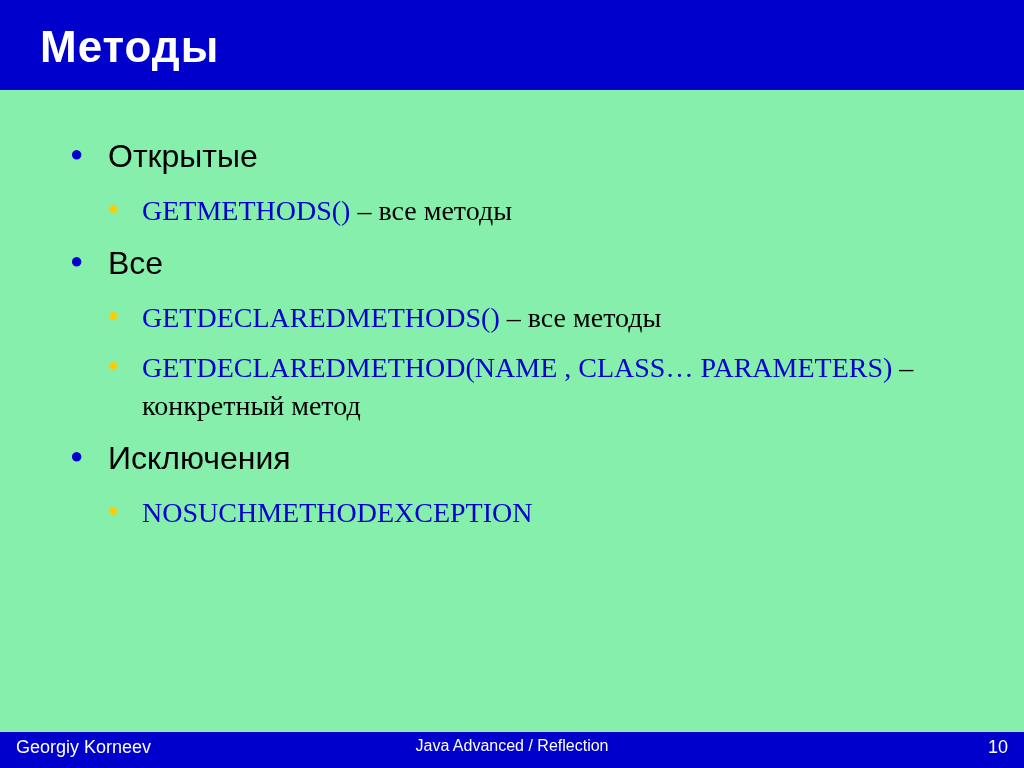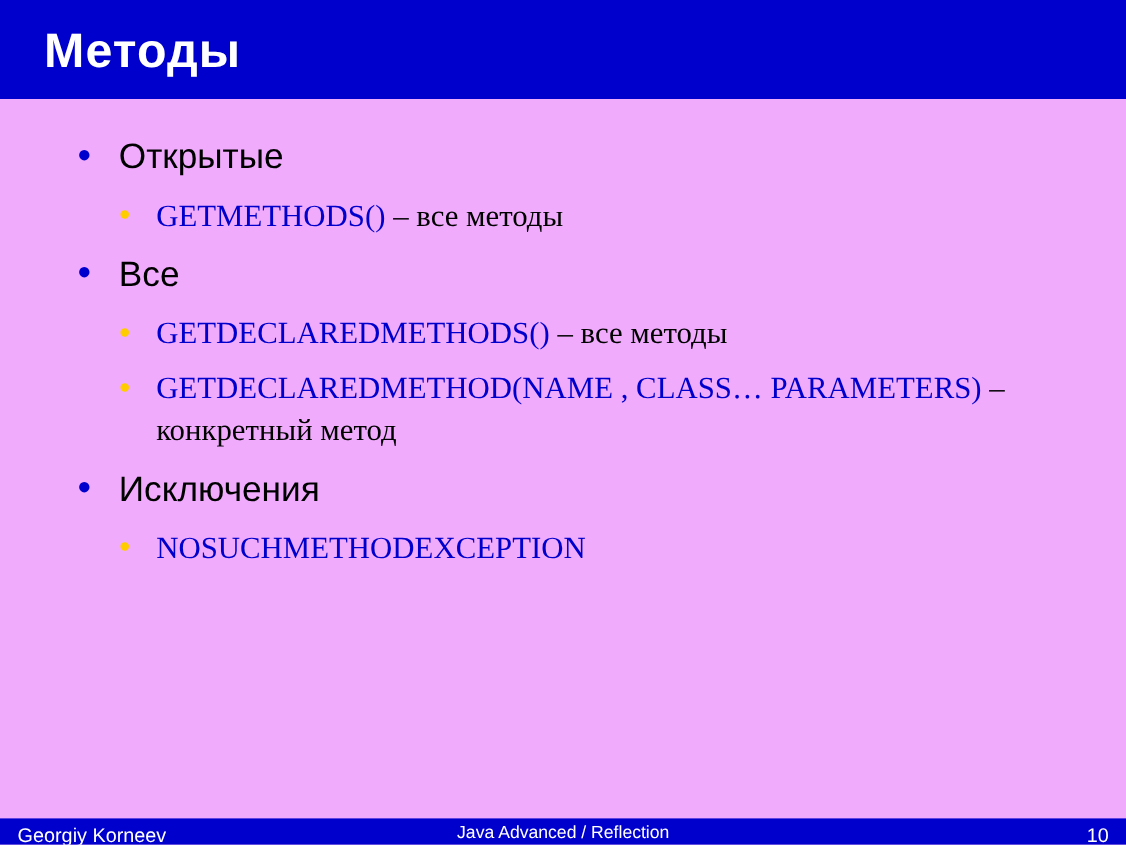--- a/index.html
+++ b/index.html
@@ -1,28 +1,28 @@
 <!DOCTYPE html>
 <html><head>
 <meta charset="utf-8">
 <style>
 * { margin: 0; padding: 0; box-sizing: border-box; }
 html, body { width: 1024px; height: 768px; font-family: Arial, Helvetica, sans-serif; }
-.slide { width: 1024px; height: 768px; background: #f0abfc; display: flex; flex-direction: column; justify-content: flex-end; }
+.slide { width: 1024px; height: 768px; background: #86efac; display: flex; flex-direction: column; justify-content: flex-end; }
 .title-bar { background: #0000cc; padding: 22px 40px 18px 40px; }
 .title-bar h1 { color: #fff; font-size: 44px; font-weight: bold; letter-spacing: 1px; }
-.content { flex: 1; padding: 32px 60px 20px 70px; }
+.content { flex: 1; padding: 32px 60px 20px 70px; margin-top: 14px; }
 .lvl1 { list-style: none; }
 .lvl1 > li { position: relative; padding-left: 38px; font-size: 32px; color: #000; margin-bottom: 14px; line-height: 1.3; }
 .lvl1 > li::before { content: "●"; color: #0000cc; position: absolute; left: 0; top: 4px; font-size: 22px; }
 .lvl2 { list-style: none; margin-top: 14px; }
 .lvl2 > li { position: relative; padding-left: 34px; font-size: 28px; color: #000; margin-bottom: 12px; line-height: 1.35; font-family: Liberation Serif, serif; }
 .lvl2 > li::before { content: "●"; color: #ffcc00; position: absolute; left: 0; top: 4px; font-size: 18px; }
 .code-link { color: #0000cc; text-transform: uppercase; }
-.footer-wrap { position: relative; background: #0000cc; height: 24px; }
+.footer-wrap { position: relative; background: #0000cc; height: 36px; }
 .footer-wrap .left { position: absolute; left: 16px; top: 5px; color: #fff; font-size: 18px; }
 .footer-wrap .mid { position: absolute; left: 50%; transform: translateX(-50%); top: 5px; color: #fff; font-size: 16px; }
 .footer-wrap .right { position: absolute; right: 16px; top: 5px; color: #fff; font-size: 18px; }
 </style>
 </head>
 <body>
 
 <div class="slide">
   <div class="title-bar">
     <h1>Методы</h1>

